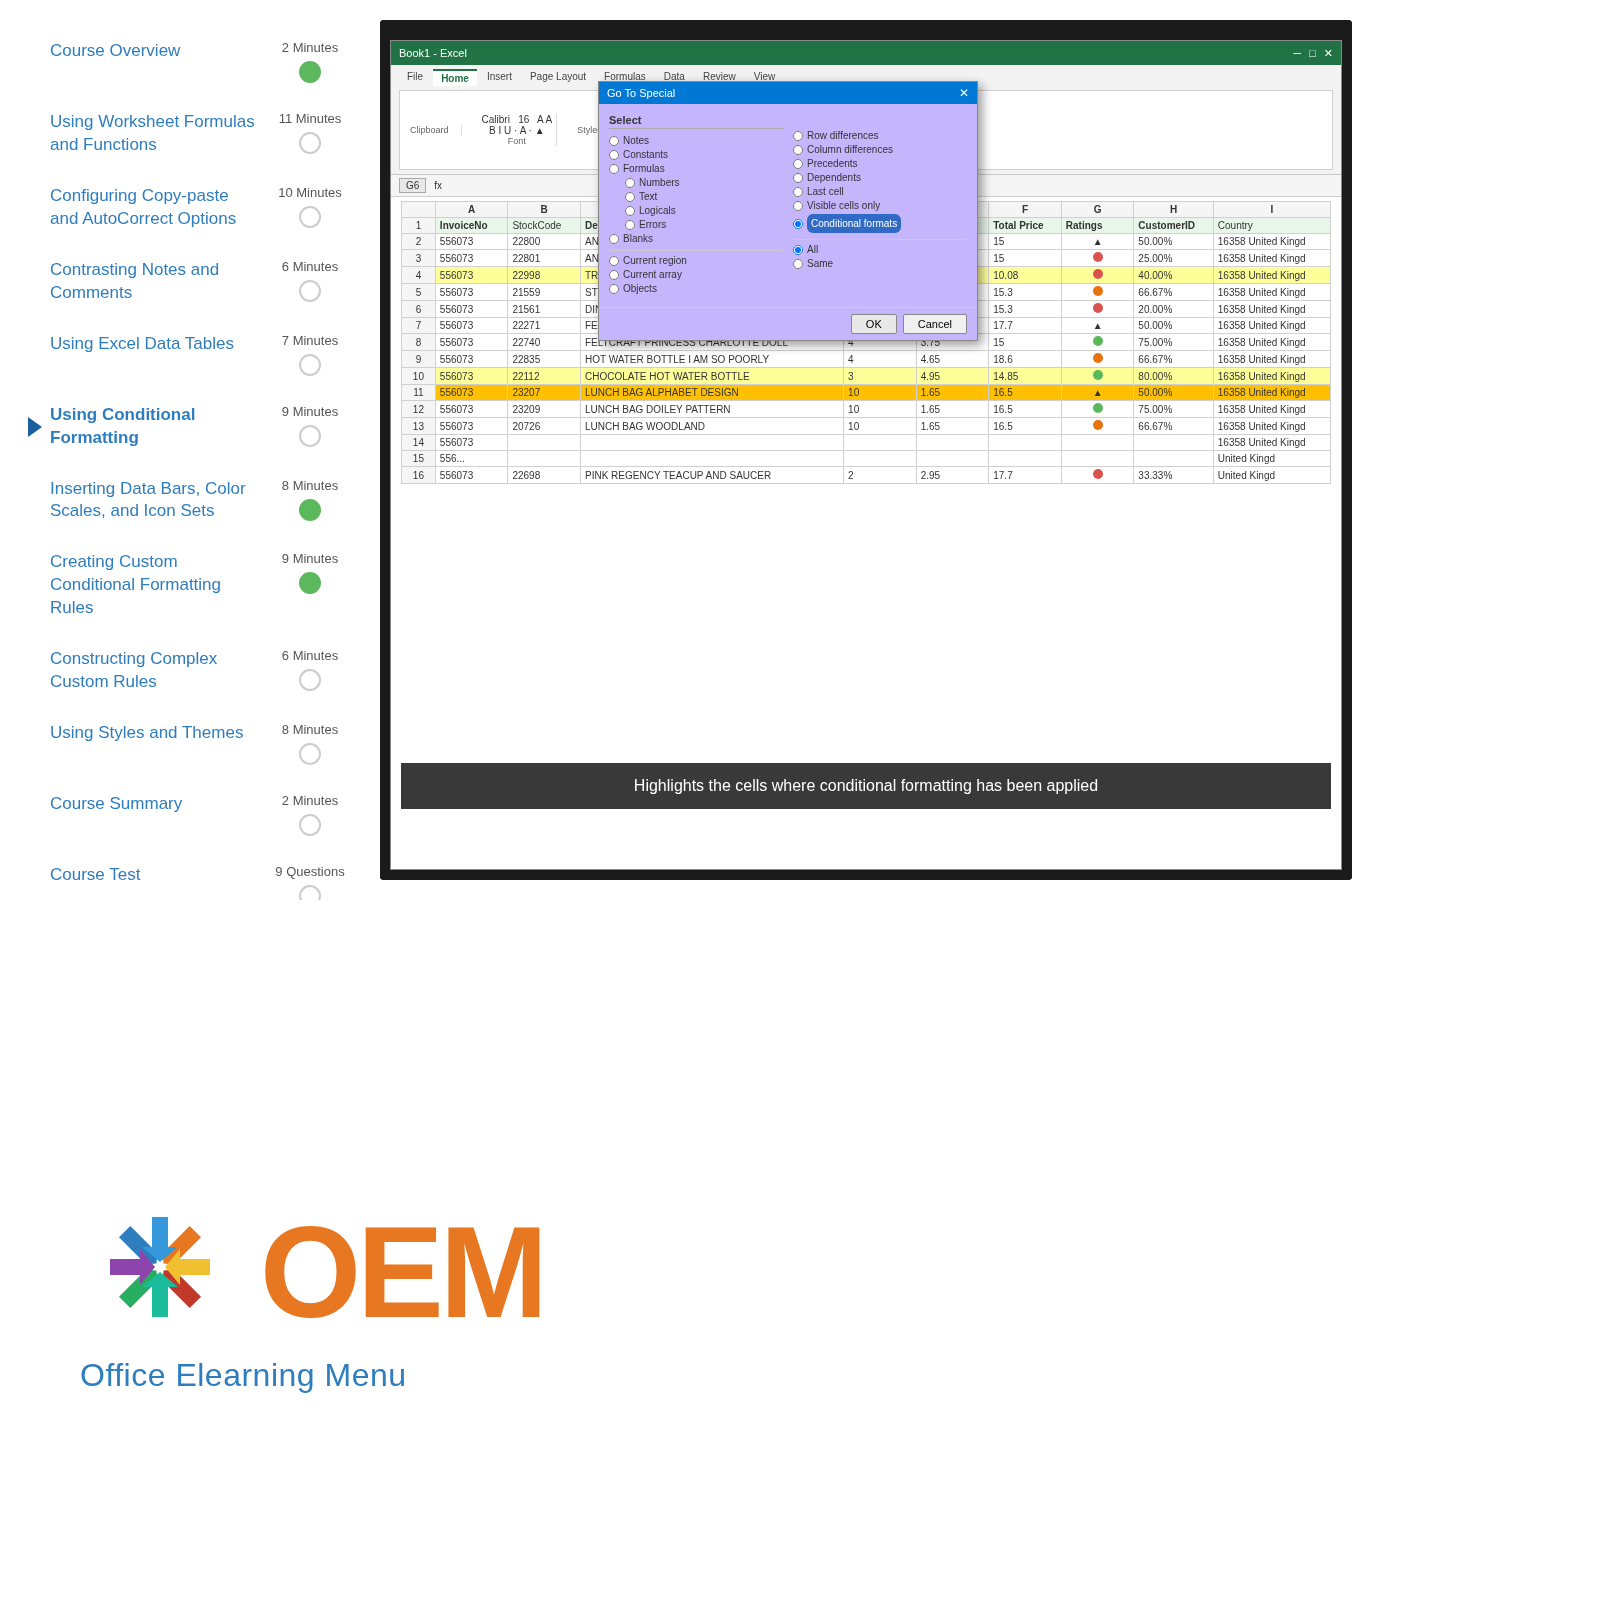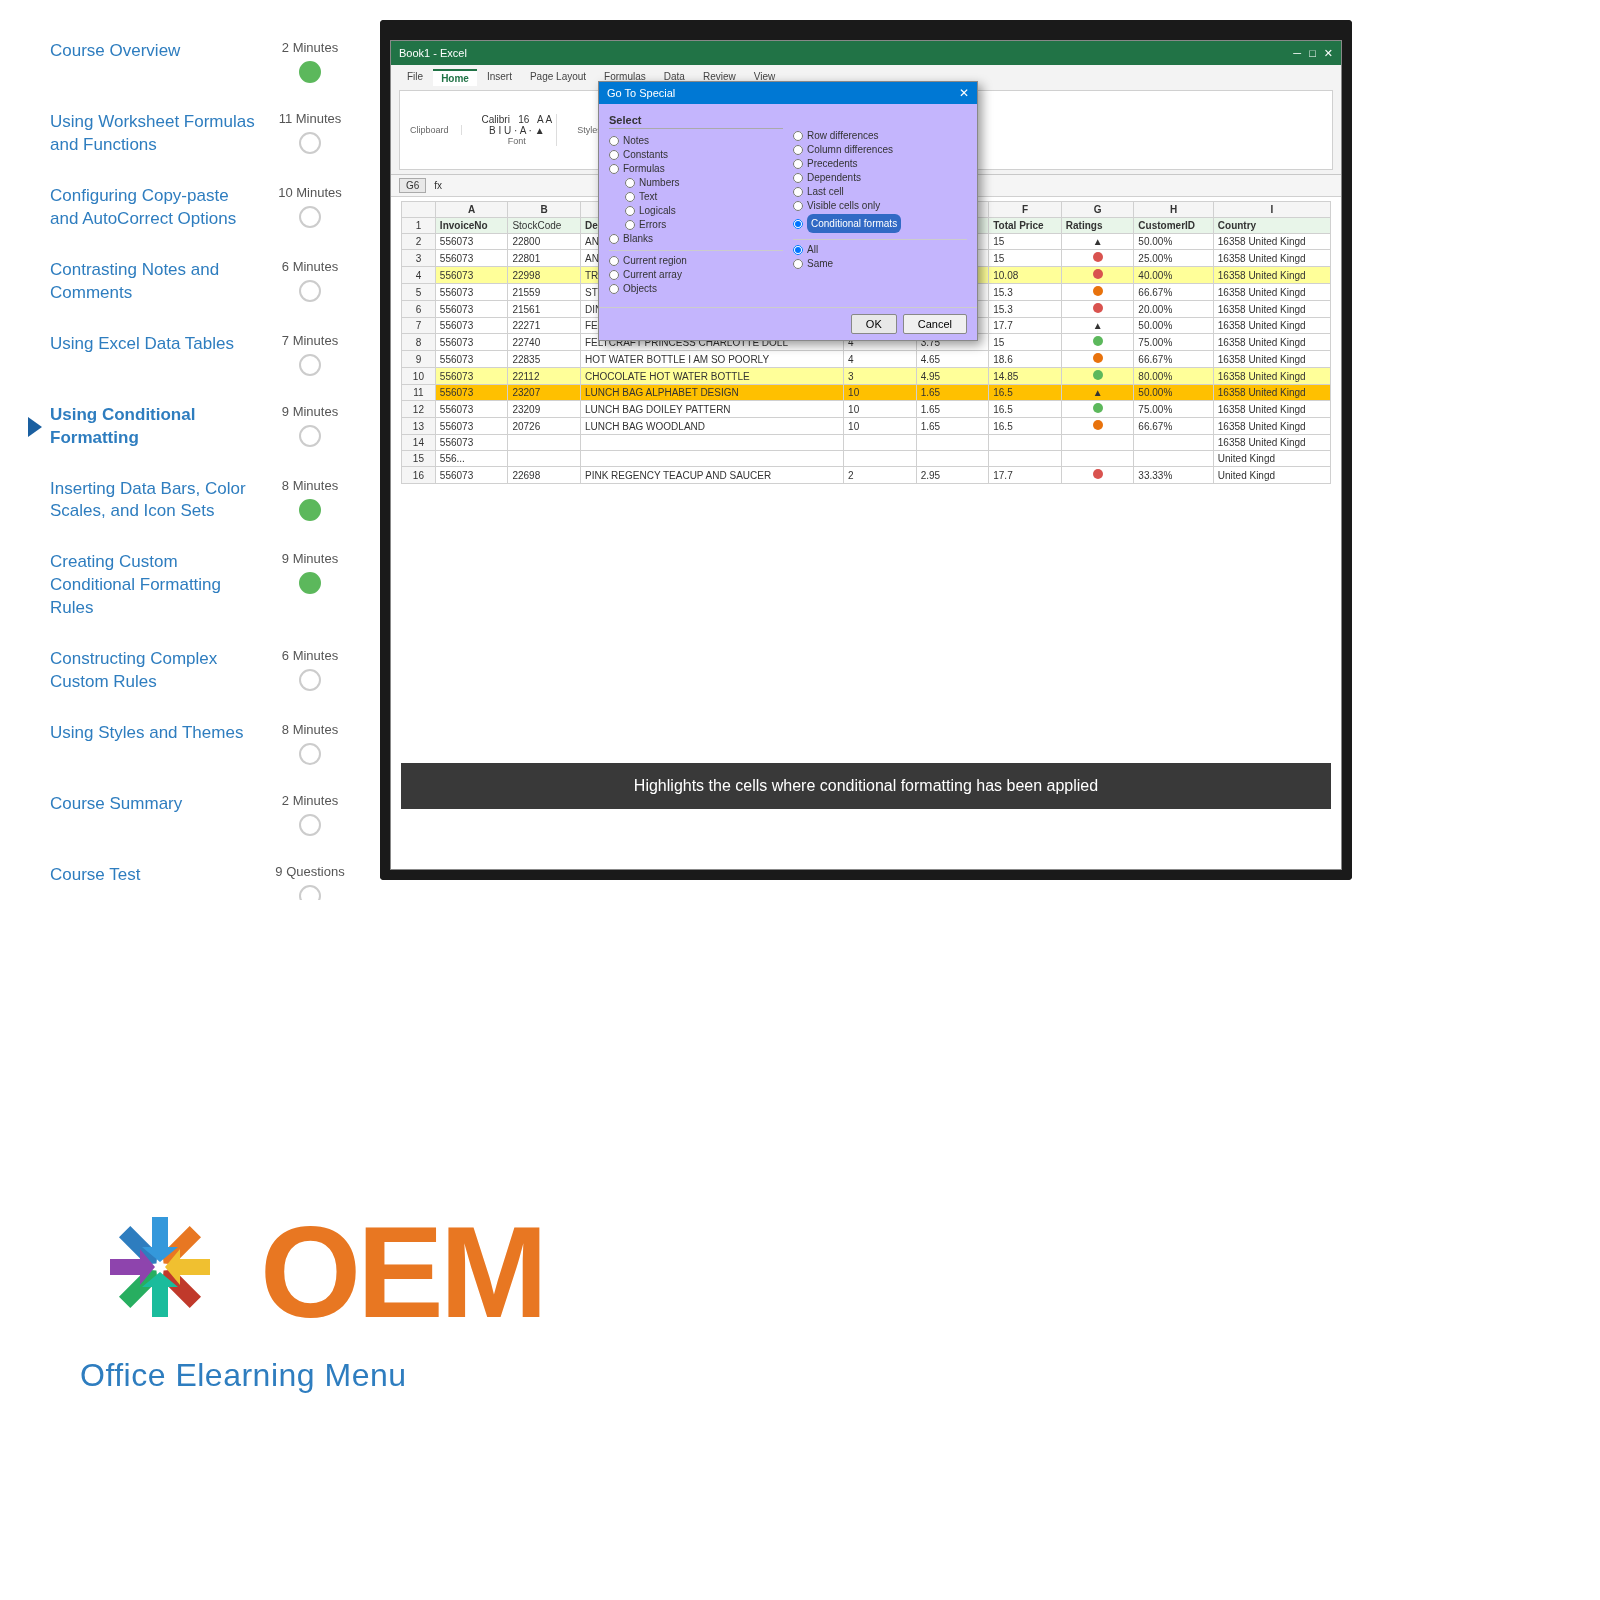--- a/index.html
+++ b/index.html
@@ -568,21 +568,21 @@
                 <tr style="background:#e8f5e9;">
                   <td class="row-num">1</td>
                   <td style="font-weight:700;font-size:10px;margin-left:16px;">InvoiceNo</td>
                   <td style="font-weight:400;font-size:10px;">StockCode</td>
                   <td style="font-weight:700;font-size:10px;">Description</td>
                   <td style="font-weight:700;font-size:10px;">Qty</td>
                   <td style="font-weight:700;font-size:10px;">UnitPrice</td>
                   <td style="font-weight:700;font-size:10px;">Total Price</td>
                   <td style="font-weight:700;font-size:10px;">Ratings</td>
                   <td style="font-weight:700;font-size:10px;">CustomerID</td>
-                  <td style="font-weight:700;font-size:10px;">Country</td>
+                  <td style="font-weight:400;font-size:10px;">Country</td>
                 </tr>
               </thead>
               <tbody>
                 <tr>
                   <td class="row-num">2</td>
                   <td>556073</td>
                   <td>22800</td>
                   <td>ANTIQUE TALL SW</td>
                   <td>6</td>
                   <td>3.75</td>

